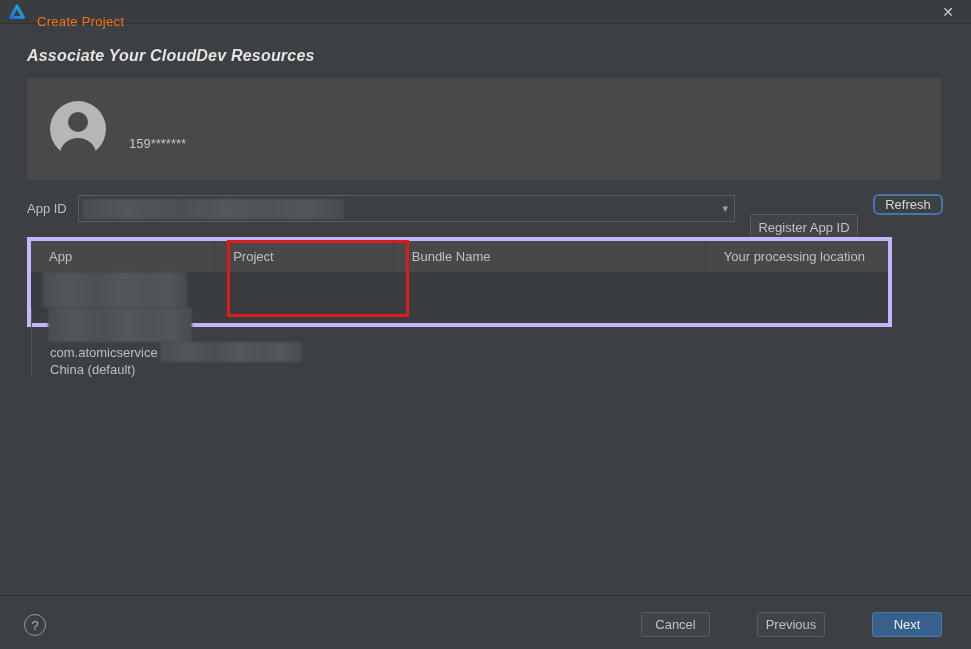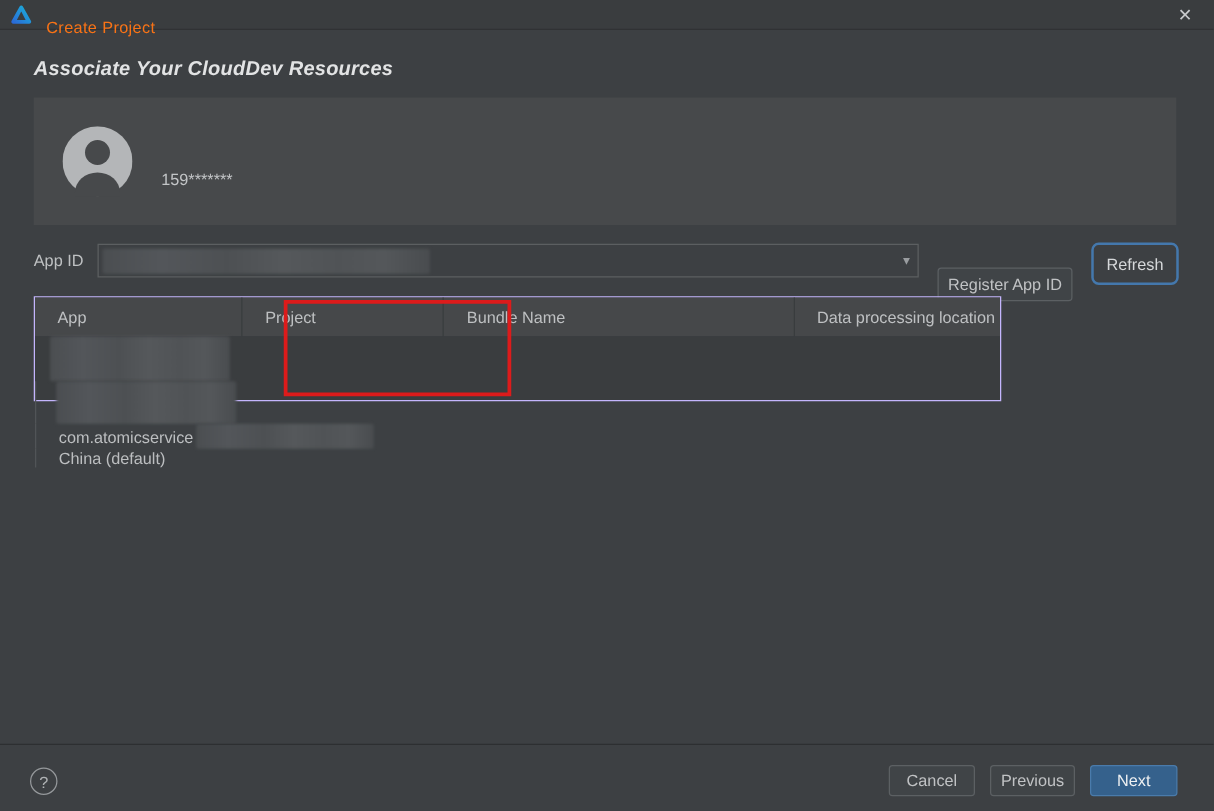--- a/index.html
+++ b/index.html
@@ -51,28 +51,28 @@
     position:absolute; right:6px; top:0; height:100%;
     display:flex; align-items:center; color:#9a9da0; font-size:11px;
   }
   .btn {
     display:flex; align-items:center; justify-content:center;
     font-size:13px; color:#c0c2c4; background:#404447;
     border:1px solid #5c6063; border-radius:3px; cursor:default;
   }
   .btn-register { position:absolute; left:750px; top:195px; width:108px; height:27px;margin-top:19px; }
   .btn-refresh  {
-    position:absolute; left:873px; top:194px; width:70px; height:34px;
+    position:absolute; left:873px; top:194px; width:70px; height:21px;
     background:#3d4043; border:2px solid #4478ad; border-radius:6px; color:#d6d8da;
   }
 
   
   .table {
-    position:absolute; left:27px; top:237px; width:774px;
-    border:1px solid #c4b5fd;
+    position:absolute; left:27px; top:237px; width:865px;
+    border:4px solid #c4b5fd;
   }
   .thead { display:flex; height:31px; background:#46484a; }
   .th {
     display:flex; align-items:center; padding-left:18px;
     font-size:13px; color:#bec0c2; border-left:1px solid #393c3e;
   }
   .th:first-child { border-left:none; }
   .trow { display:flex; height:51px; background:#3a3d3f;flex-direction:column; }
   .td {
     display:flex; align-items:center; padding-left:18px;
@@ -99,21 +99,21 @@
 
   
   .footer-sep { position:absolute; left:0; top:595px; width:971px; height:1px; background:#2d2f31; }
   .help {
     position:absolute; left:24px; top:614px; width:22px; height:22px;
     border:1px solid #95989b; border-radius:50%;
     display:flex; align-items:center; justify-content:center;
     color:#b0b3b5; font-size:13px; cursor:default;
   }
   .footer-buttons { position:absolute; top:612px; right:29px; display:flex; gap:12px; }
-  .footer-buttons .btn { height:25px; }
+  .footer-buttons .btn { height:25px;margin-left:35px; }
   .btn-cancel { width:69px; }
   .btn-previous { width:68px; }
   .btn-next {
     width:70px; background:#35618c; border:1px solid #4a7bab; color:#eef0f2;
   }
 </style>
 </head>
 <body>
 
 <div class="titlebar">
@@ -148,21 +148,21 @@
   <span class="arrow">▾</span>
 </div>
 <button class="btn btn-register">Register App ID</button>
 <button class="btn btn-refresh">Refresh</button>
 
 <div class="table">
   <div class="thead">
     <div class="th c0">App</div>
     <div class="th c1">Project</div>
     <div class="th c2">Bundle Name</div>
-    <div class="th c3">Data processing location</div>
+    <div class="th c3">Your processing location</div>
   </div>
   <div class="trow">
     <div class="td c0">
       <span class="blur blur-app"></span>
     </div>
     <div class="td c1">
       <span class="blur blur-project"></span>
     </div>
     <div class="td c2">
       <span>com.atomicservice</span>

